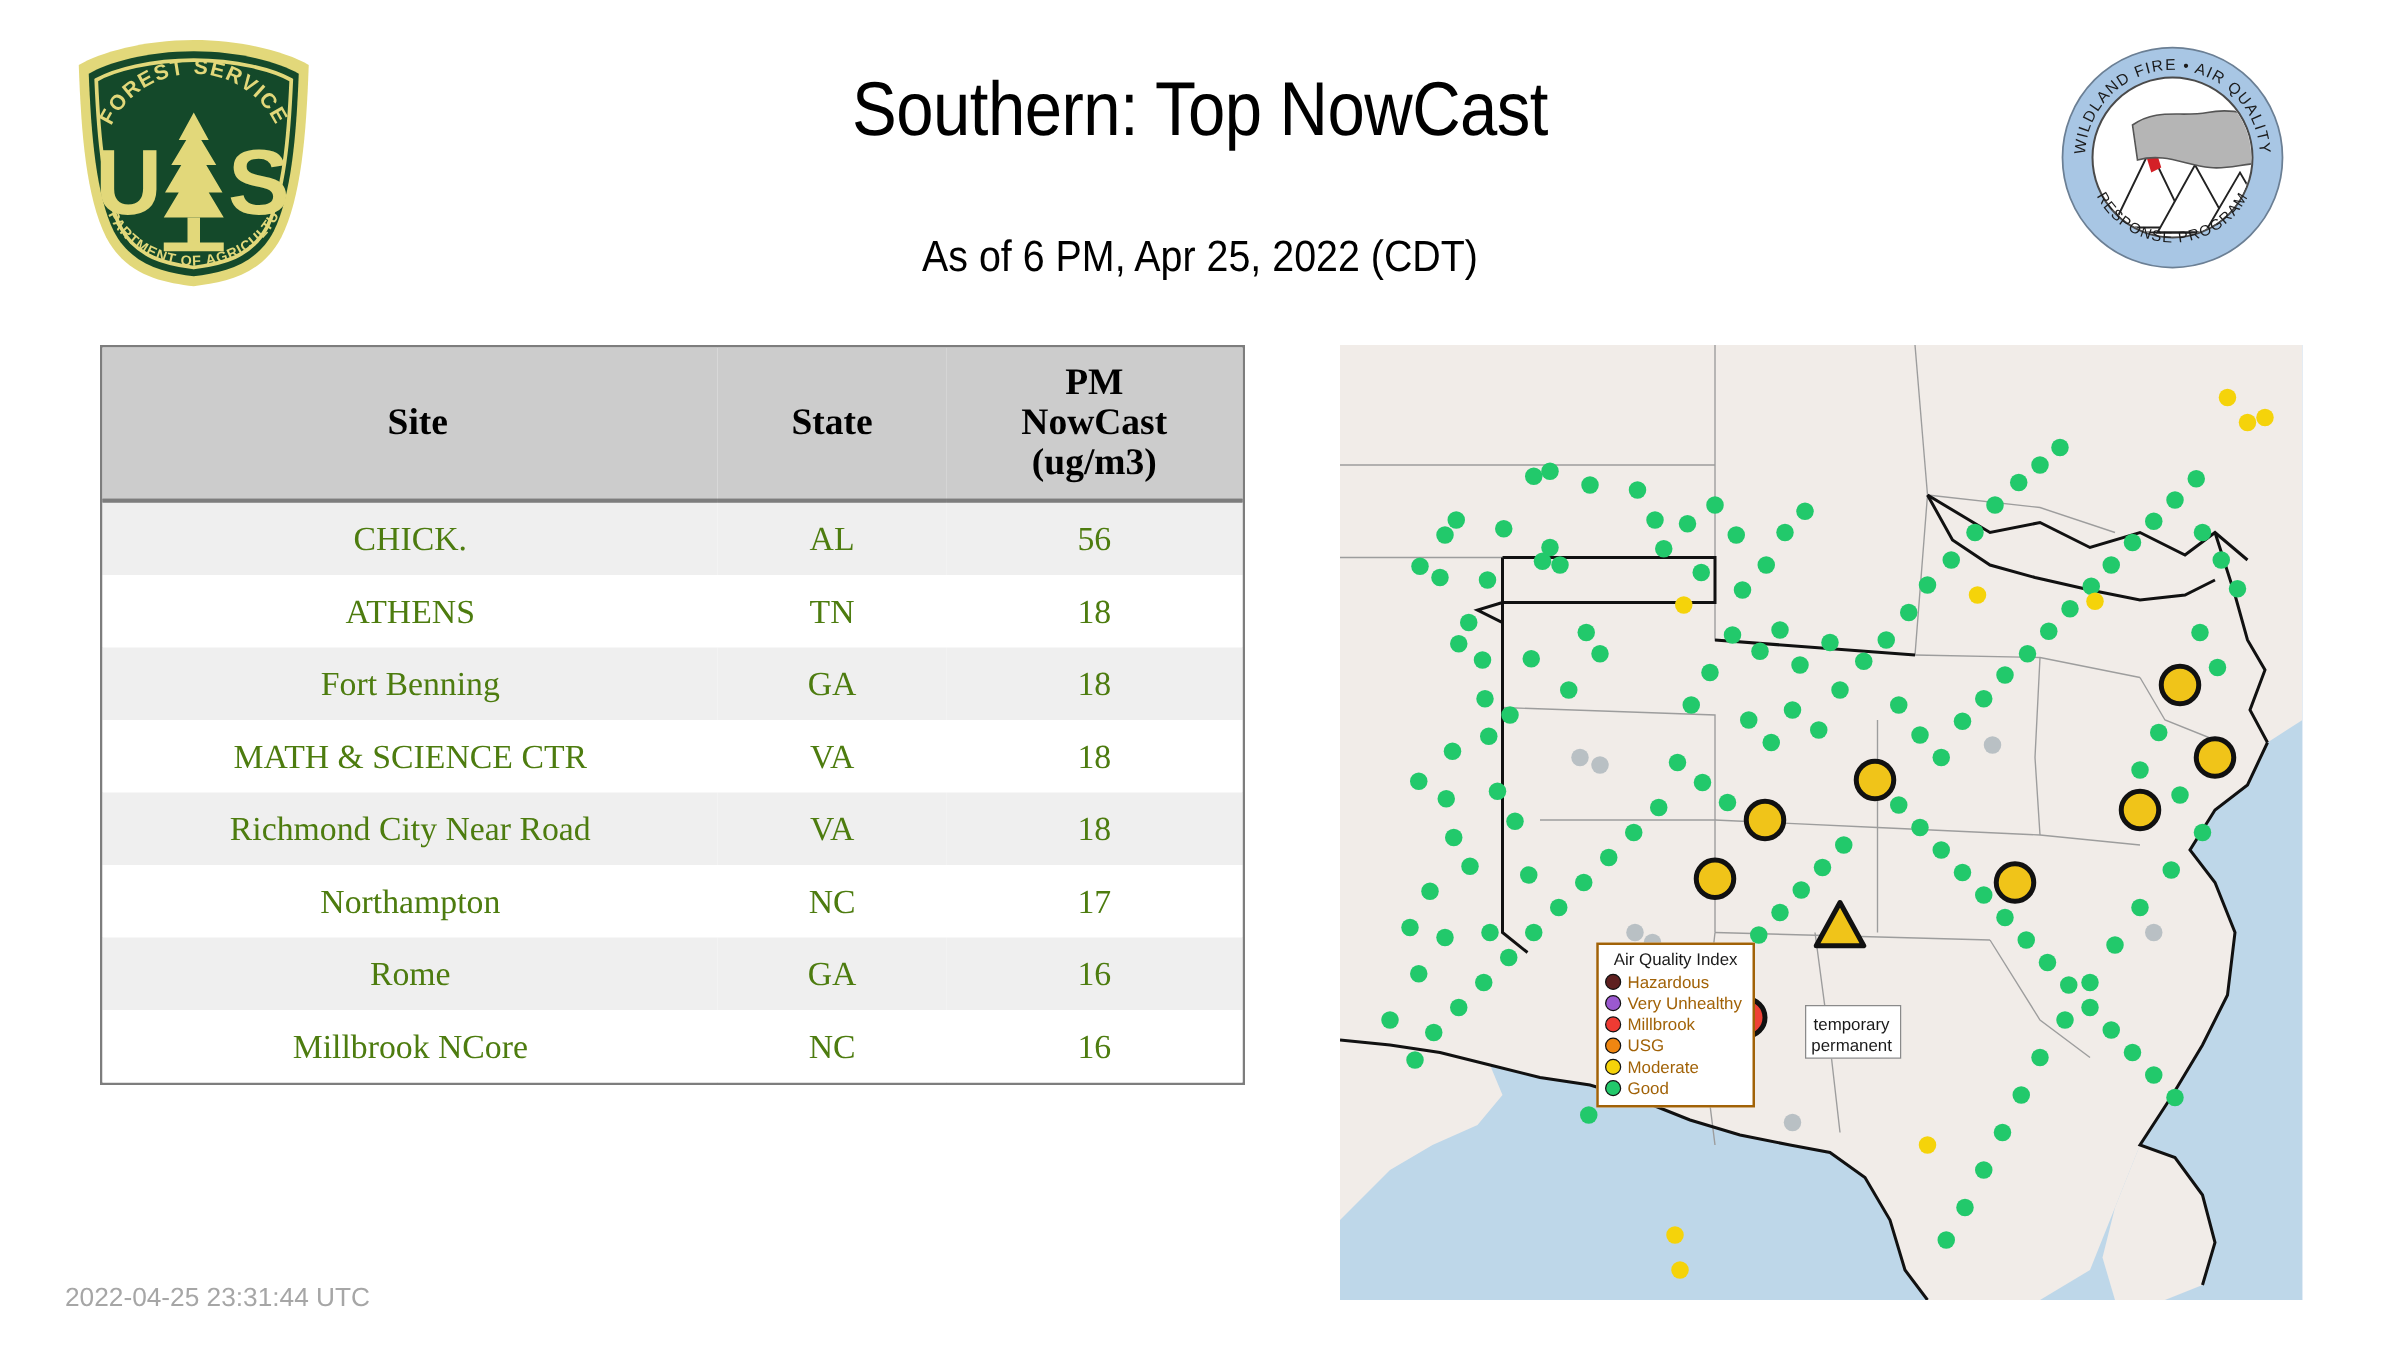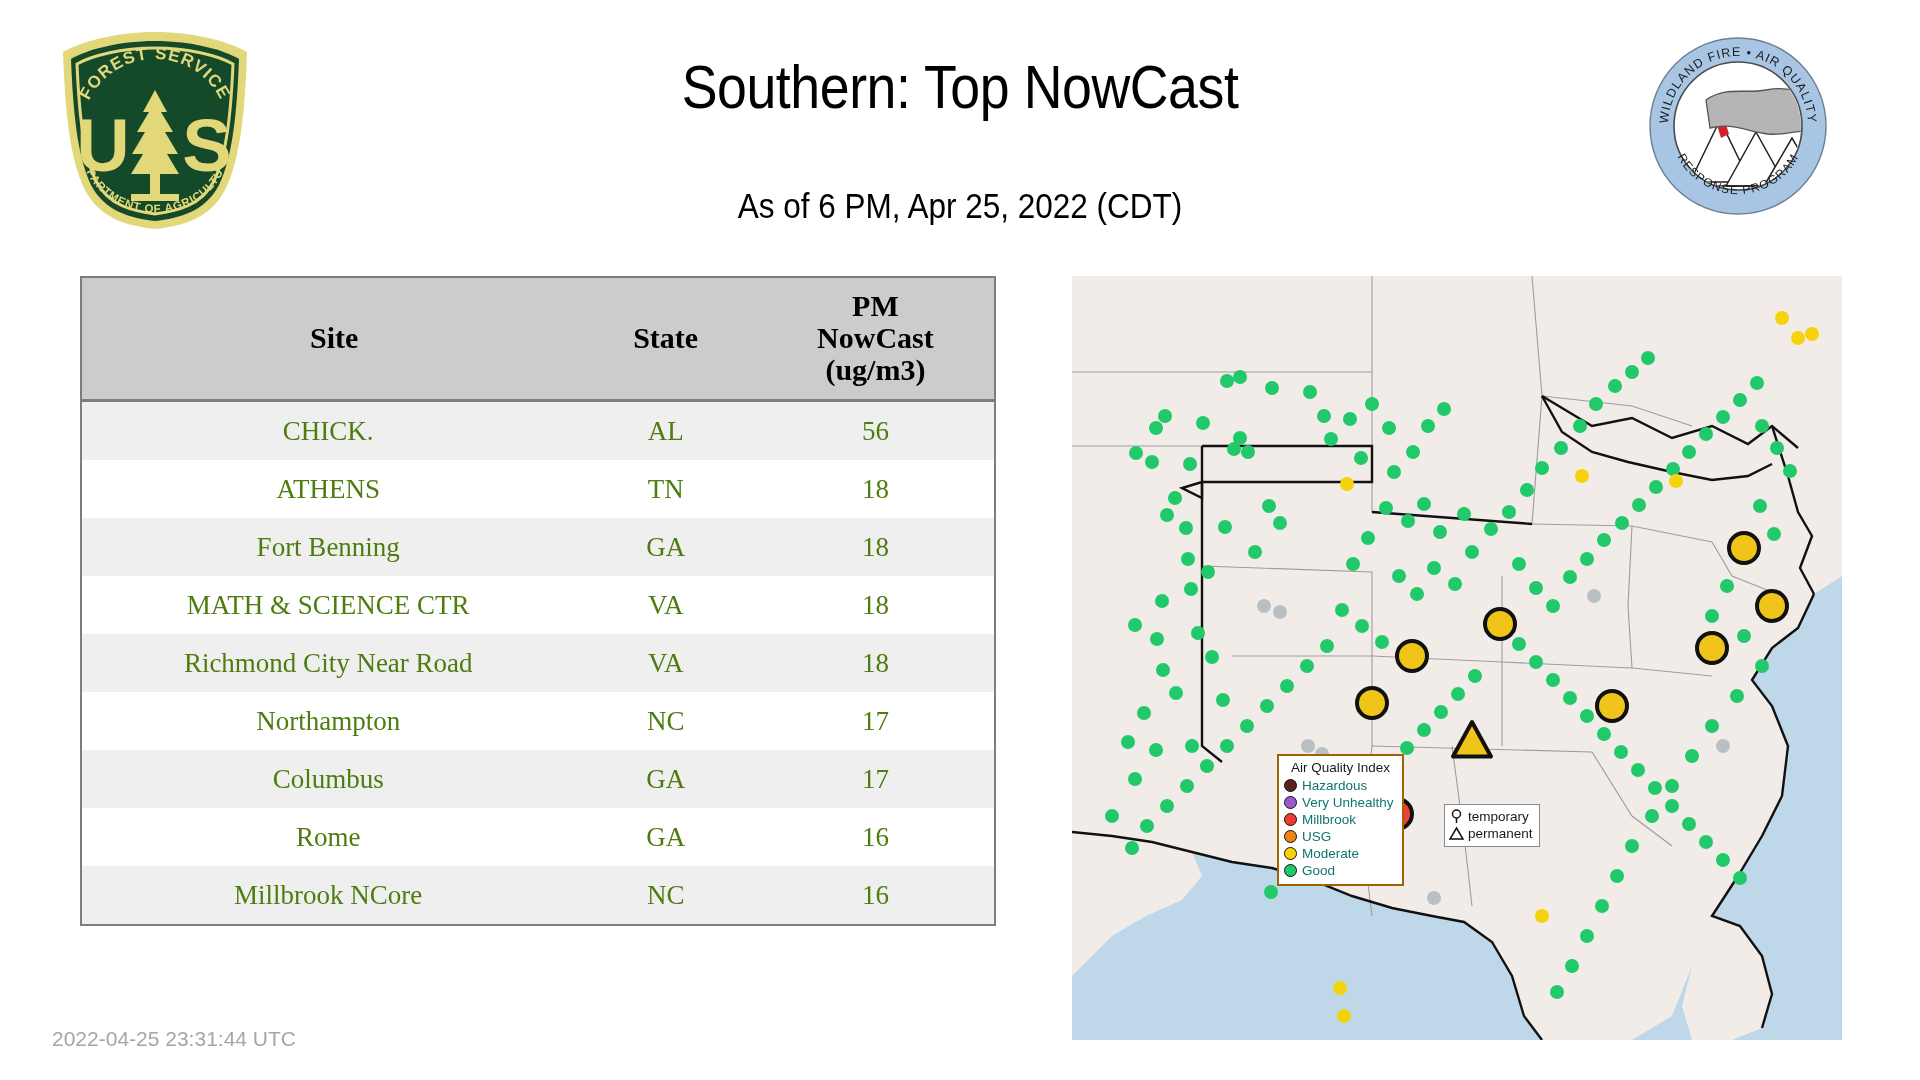--- a/index.html
+++ b/index.html
@@ -81,29 +81,29 @@
   .legend-aqi {
     position: absolute; left: 1277px; top: 754px;
     width: 127px;
     background: #ffffff; border: 2px solid #a16207;
     padding: 4px 5px 5px 5px;
     font-family: "Liberation Sans", sans-serif;
   }
   .legend-aqi .lg-title { font-size: 13.5px; color: #1a1a1a; text-align:center; margin-bottom: 2px; }
   .legend-aqi .lg-row { display: flex; align-items: center; gap: 5px; height: 17px; }
   .legend-aqi .sw { width: 13px; height: 13px; border-radius: 50%; border: 1.4px solid #111; flex: 0 0 auto; }
-  .legend-aqi .lg-label { font-size: 13.5px; color: #0f766e; white-space: nowrap; }
+  .legend-aqi .lg-label { font-size: 13.5px; color: #a16207; white-space: nowrap; }
 
   .legend-shape {
     position: absolute; left: 1444px; top: 804px;
     background: #ffffff; border: 1px solid #8a8a8a;
     padding: 3px 6px 4px 4px;
     font-family: "Liberation Sans", sans-serif;
   }
-  .legend-shape .ls-row { display: flex; align-items: center; gap: 4px; height: 17px; }
+  .legend-shape .ls-row { display: flex; align-items: center; gap: 4px; height: 17px; flex-direction: column; }
   .legend-shape .ls-label { font-size: 13.5px; color: #1a1a1a; white-space: nowrap; }
 </style>
 </head>
 <body>
 
 <div id="page">
 
   <div class="fs-logo">
     <svg viewBox="0 0 200 205" aria-hidden="true">
       <path d="M100 4 C140 4 175 14 192 24 C190 80 186 130 170 162 C154 192 126 198 100 201 C74 198 46 192 30 162 C14 130 10 80 8 24 C25 14 60 4 100 4 Z" fill="#e2d87a"></path>
@@ -192,25 +192,20 @@
             <td>18</td>
           </tr>
           <tr>
             <td>Richmond City Near Road</td>
             <td>VA</td>
             <td>18</td>
           </tr>
           <tr>
             <td>Northampton</td>
             <td>NC</td>
-            <td>17</td>
-          </tr>
-          <tr>
-            <td>Columbus</td>
-            <td>GA</td>
             <td>17</td>
           </tr>
           <tr>
             <td>Rome</td>
             <td>GA</td>
             <td>16</td>
           </tr>
           <tr>
             <td>Millbrook NCore</td>
             <td>NC</td>

